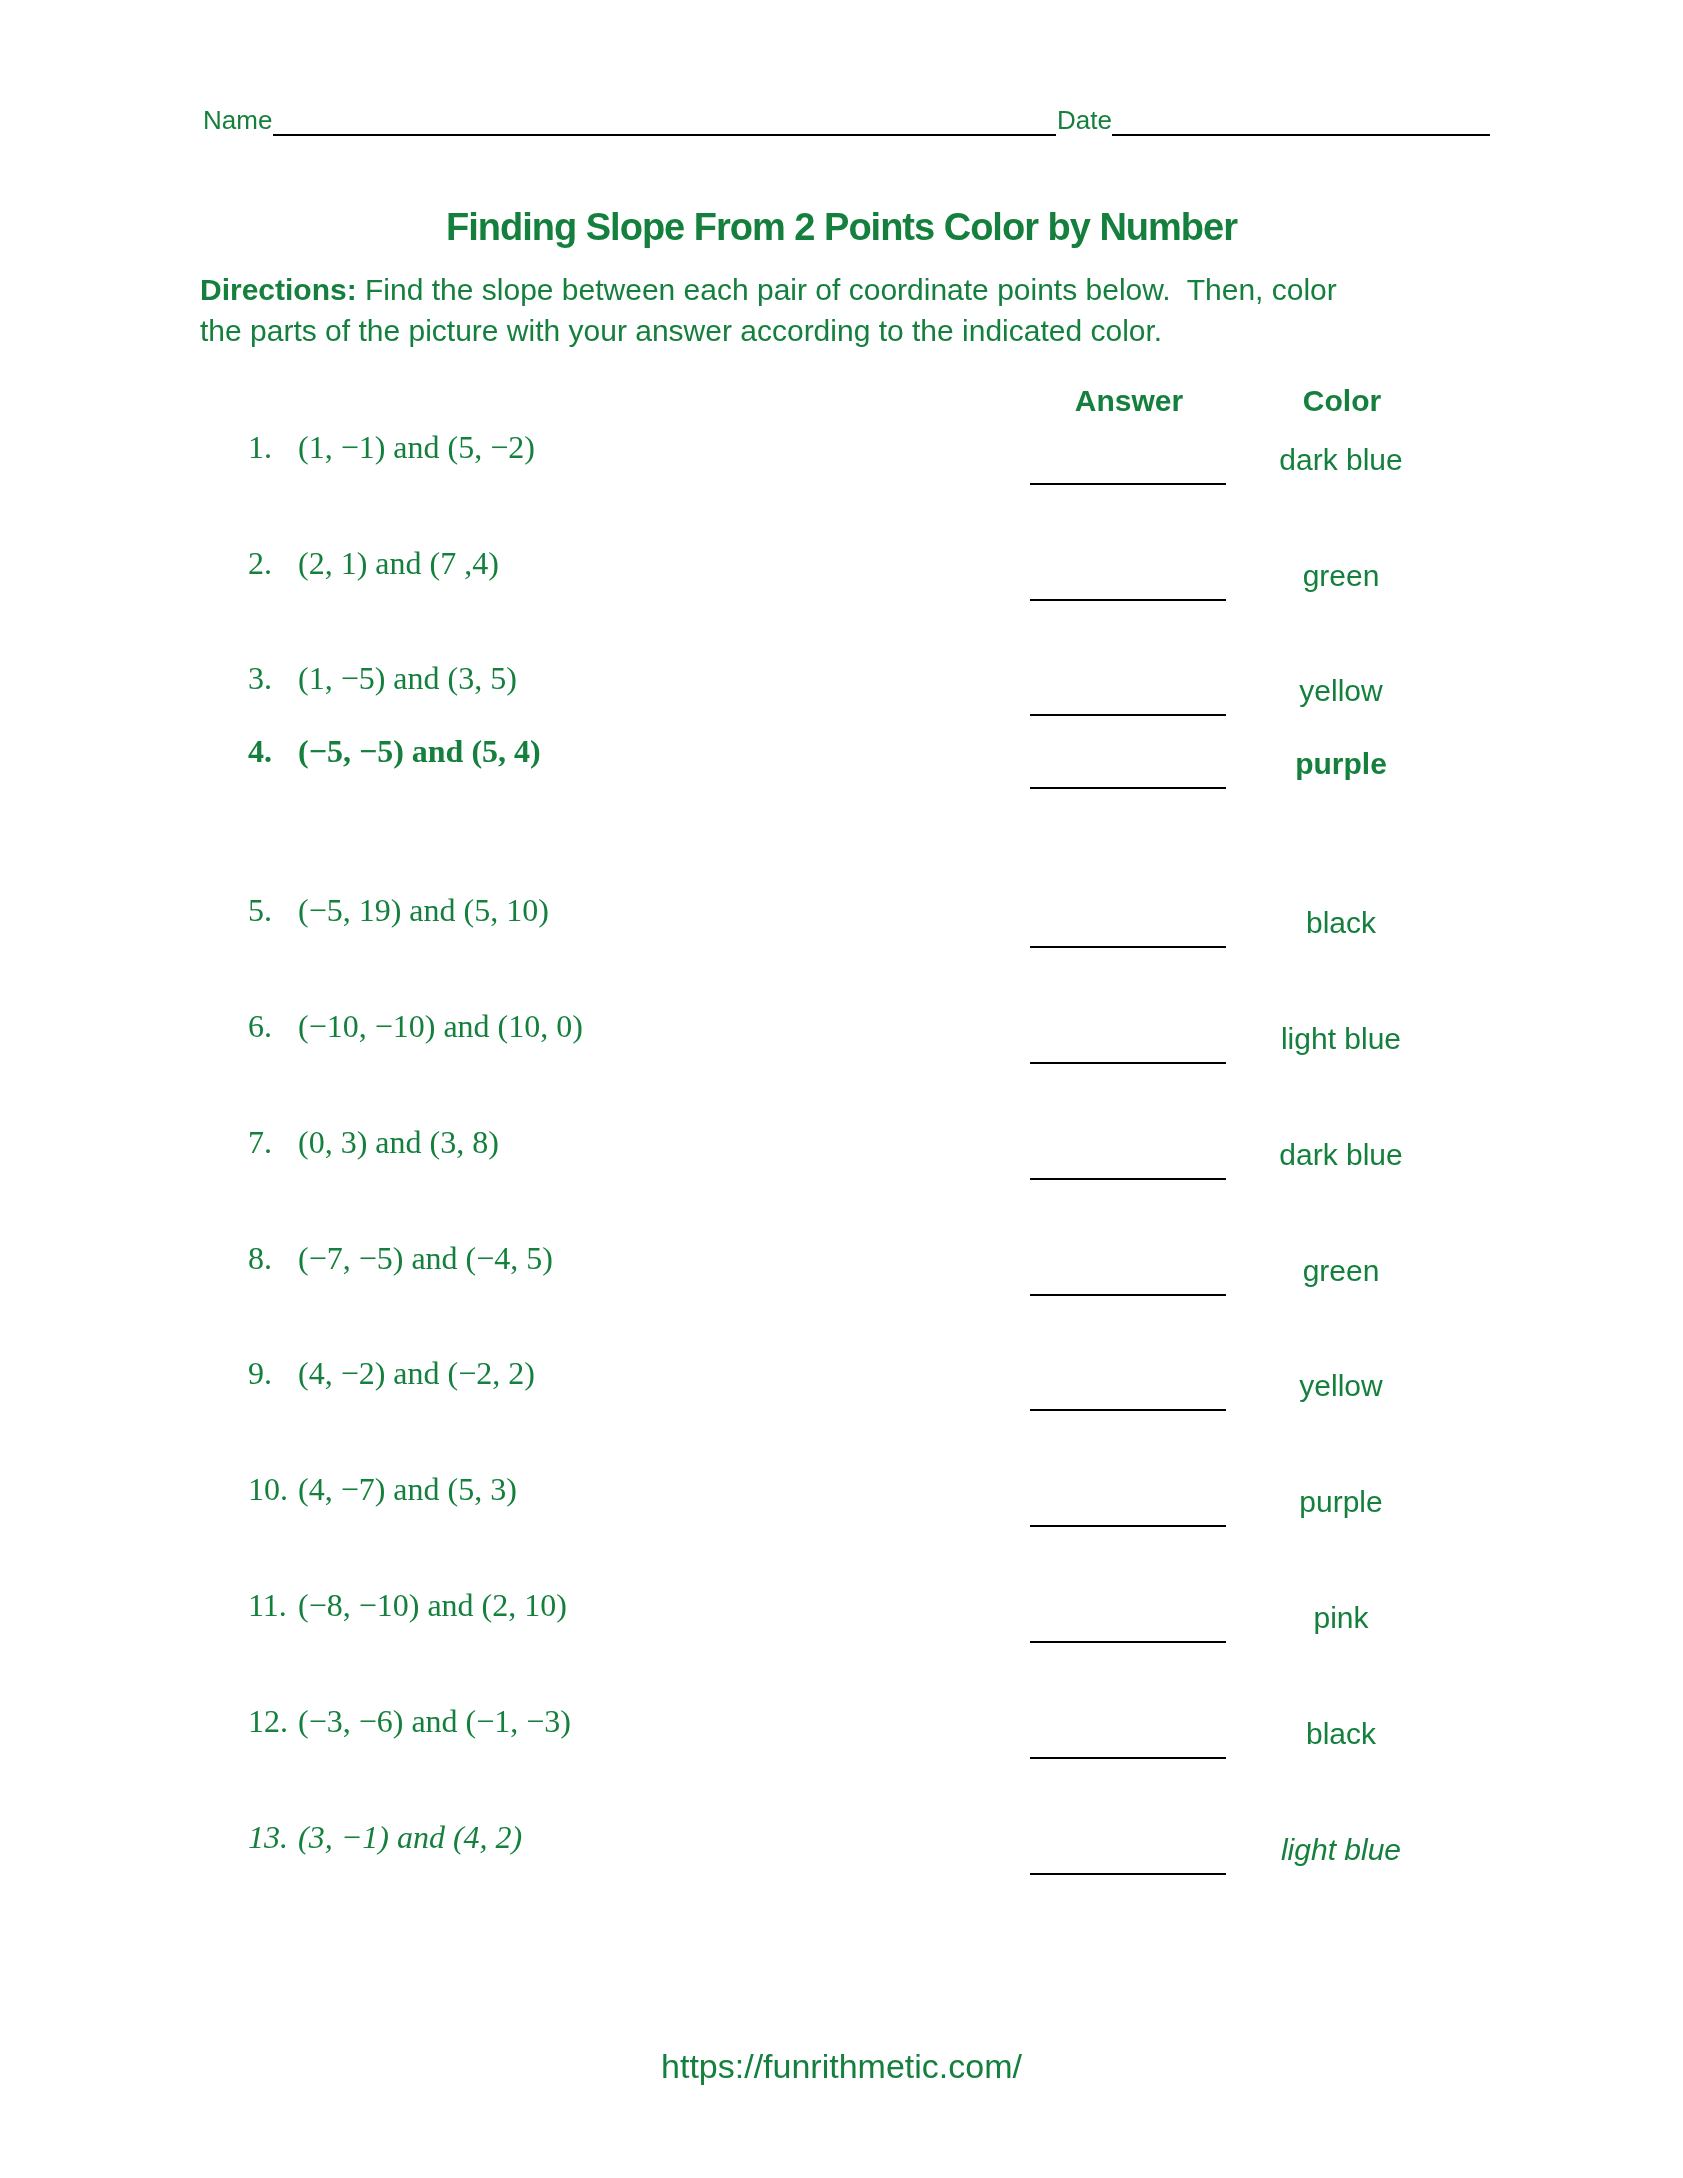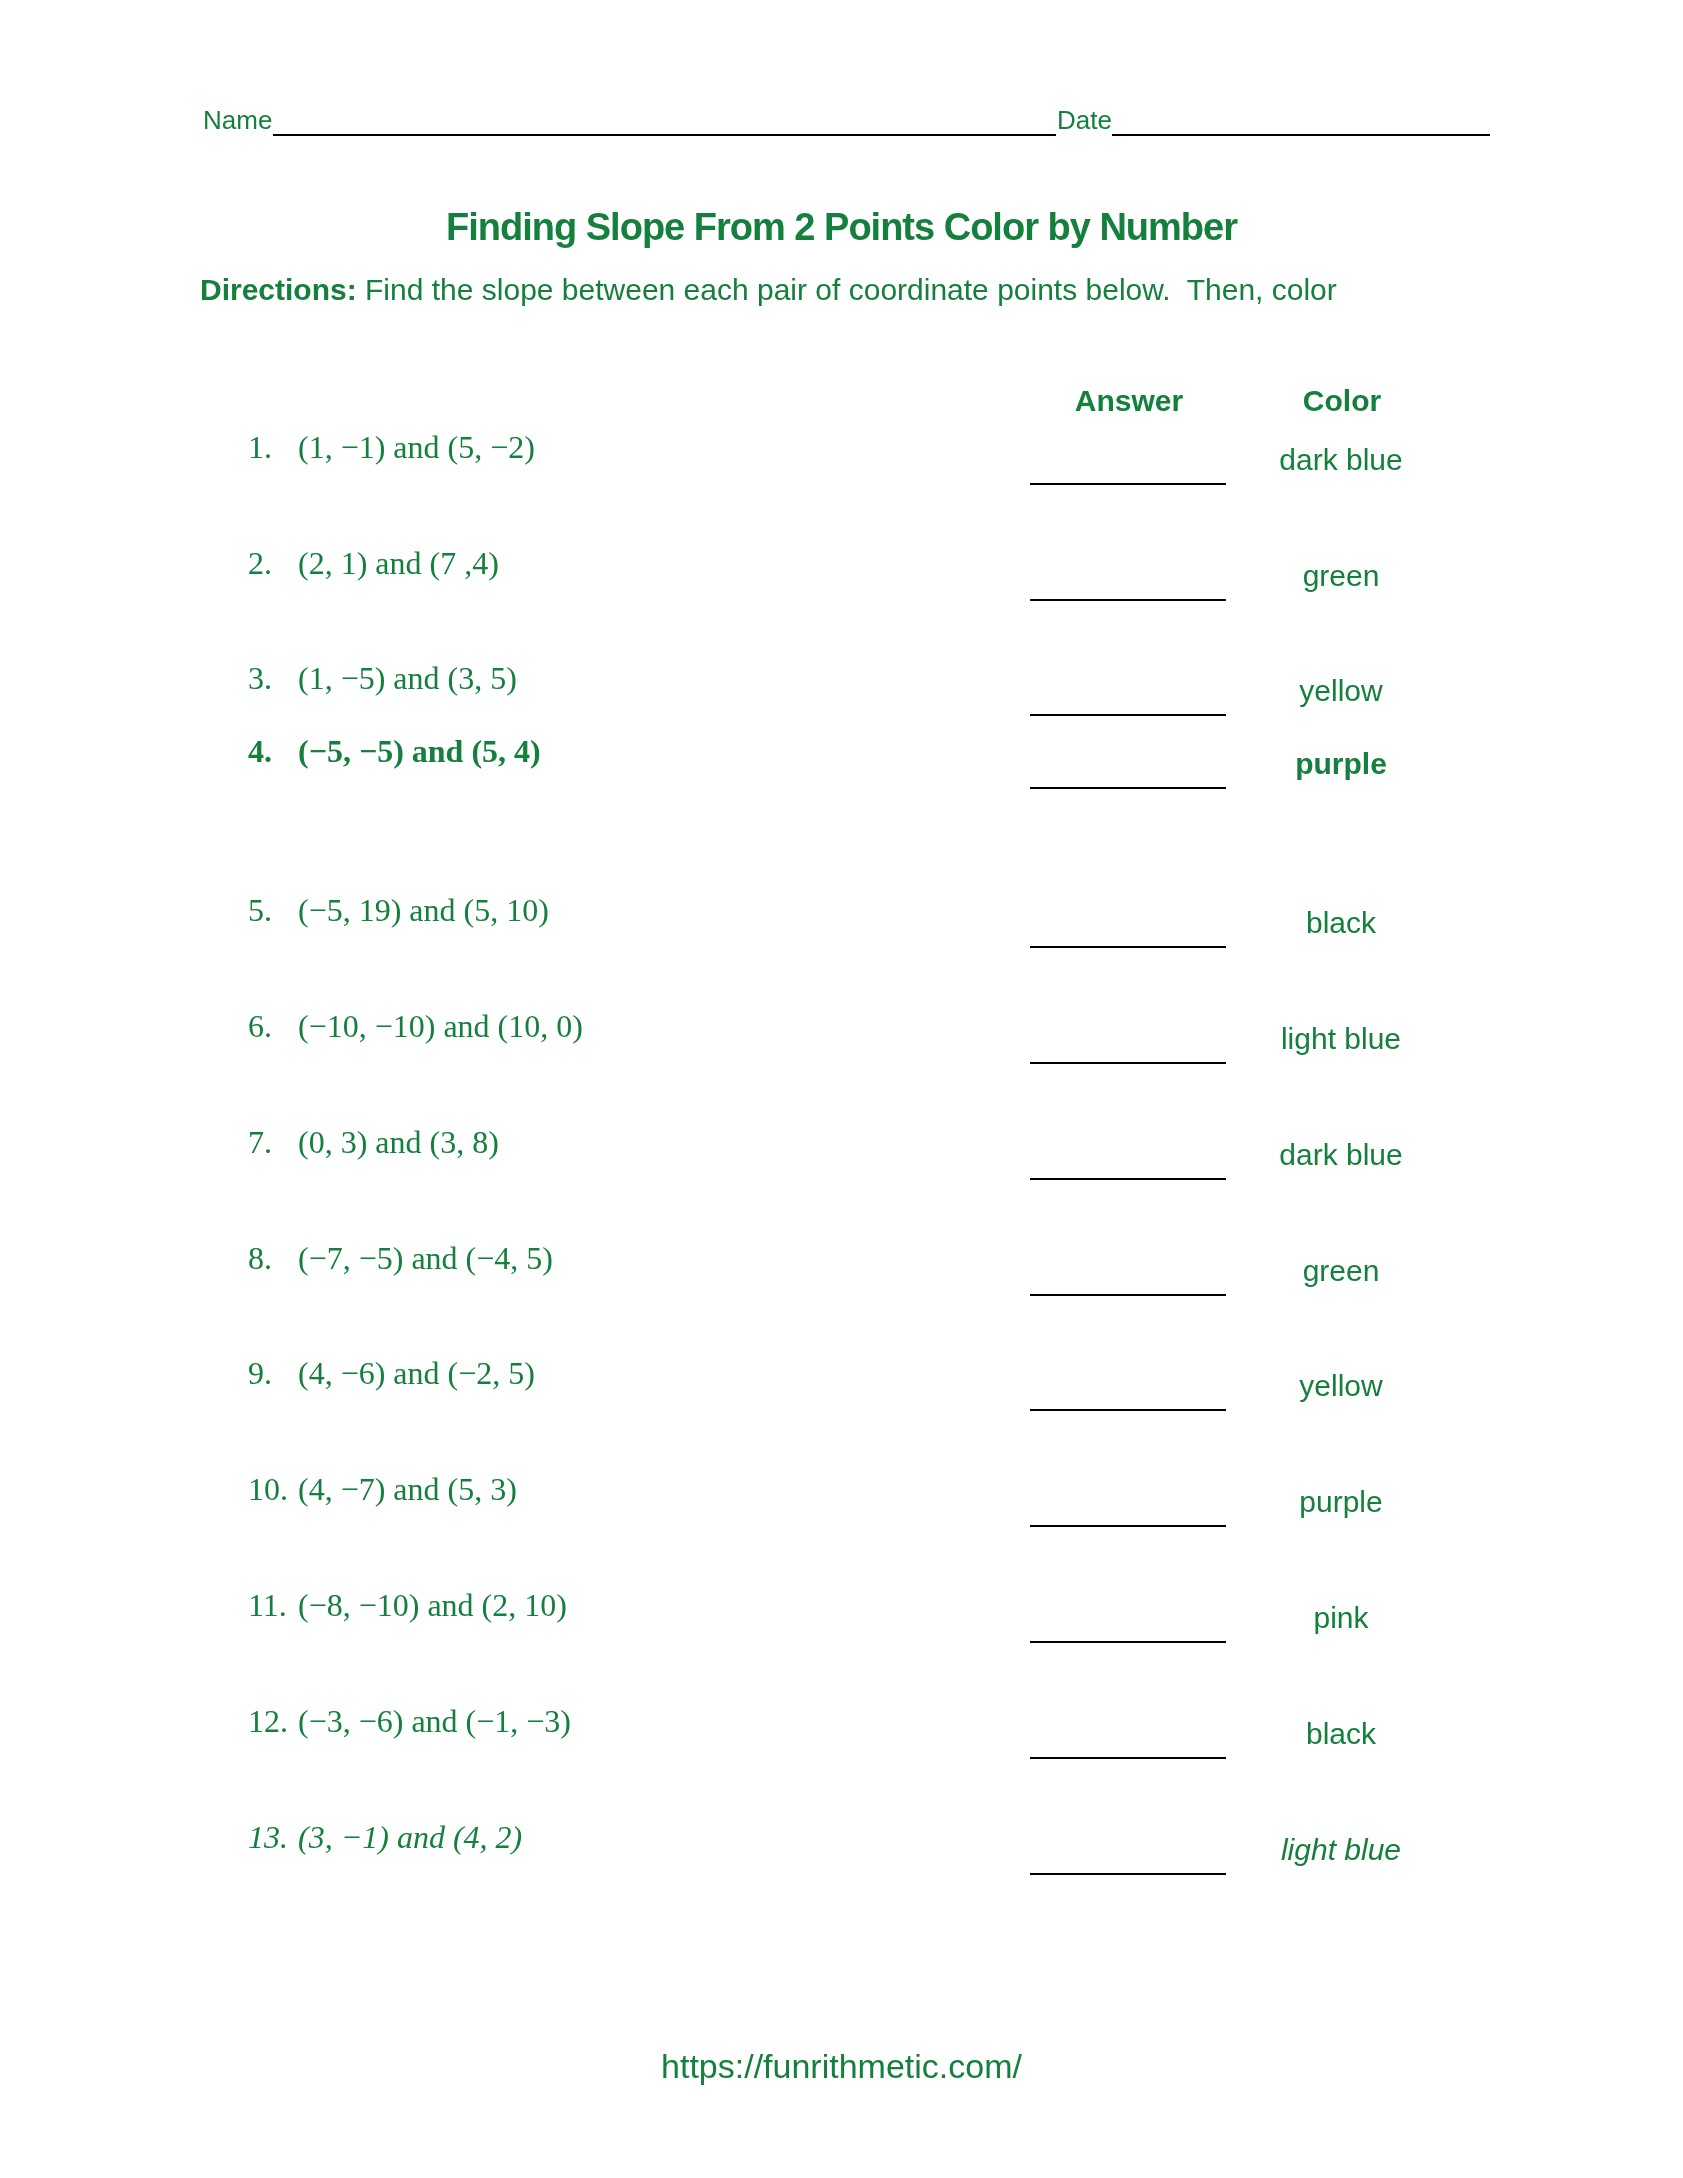--- a/index.html
+++ b/index.html
@@ -132,21 +132,21 @@
 
   <div class="header-row">
     <span class="hdr-label">Name</span>
     <span class="blank-line name-line"></span>
     <span class="hdr-label">Date</span>
     <span class="blank-line date-line"></span>
   </div>
 
   <h1 class="title">Finding Slope From 2 Points Color by Number</h1>
 
-  <div class="directions"><span class="dir-label">Directions:</span> <span class="dir-line1">Find the slope between each pair of coordinate points below.  Then, color</span></div>
+  <div class="directions"><span class="dir-label">Directions:</span> <span class="dir-line1">Find the slope between each pair of coordinate points below.  Then, color</span><div class="dir-line2">the parts of the picture with your answer according to the indicated color.</div></div>
 
   <div class="col-header answer-header">Answer</div>
   <div class="col-header color-header">Color</div>
 
   <div id="rows">
       <div class="problem-row" style="top: 429px;">
         <div class="problem-text"><span class="problem-num">1.</span><span class="problem-points">(1, −1) and (5, −2)</span></div>
         <div class="answer-blank"></div>
         <div class="color-name">dark blue</div>
       </div>
@@ -179,21 +179,21 @@
         <div class="problem-text"><span class="problem-num">7.</span><span class="problem-points">(0, 3) and (3, 8)</span></div>
         <div class="answer-blank"></div>
         <div class="color-name">dark blue</div>
       </div>
       <div class="problem-row" style="top: 1240px;">
         <div class="problem-text"><span class="problem-num">8.</span><span class="problem-points">(−7, −5) and (−4, 5)</span></div>
         <div class="answer-blank"></div>
         <div class="color-name">green</div>
       </div>
       <div class="problem-row" style="top: 1355px;">
-        <div class="problem-text"><span class="problem-num">9.</span><span class="problem-points">(4, −6) and (−2, 5)</span></div>
+        <div class="problem-text"><span class="problem-num">9.</span><span class="problem-points">(4, −2) and (−2, 2)</span></div>
         <div class="answer-blank"></div>
         <div class="color-name">yellow</div>
       </div>
       <div class="problem-row" style="top: 1471px;">
         <div class="problem-text"><span class="problem-num">10.</span><span class="problem-points">(4, −7) and (5, 3)</span></div>
         <div class="answer-blank"></div>
         <div class="color-name">purple</div>
       </div>
       <div class="problem-row" style="top: 1587px;">
         <div class="problem-text"><span class="problem-num">11.</span><span class="problem-points">(−8, −10) and (2, 10)</span></div>

